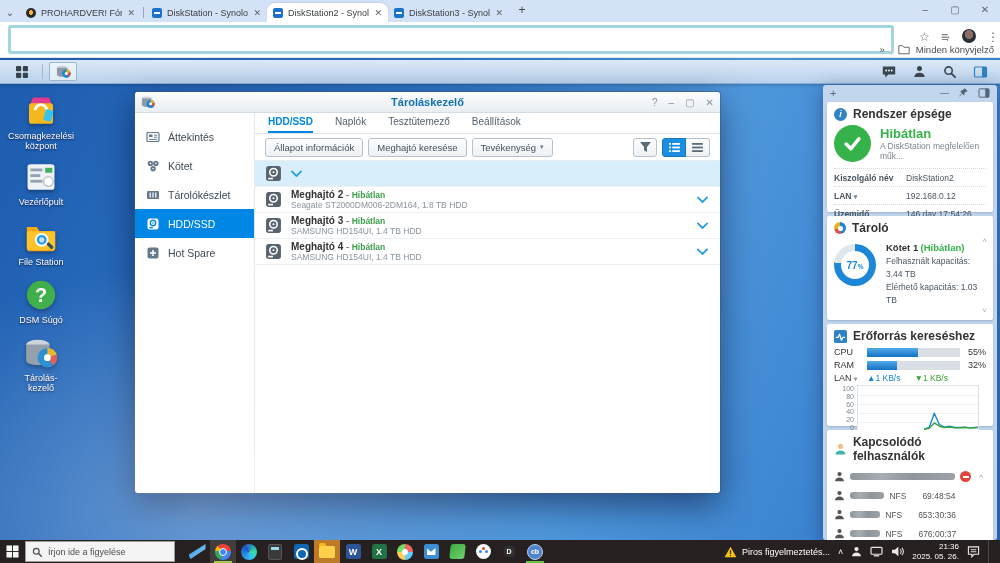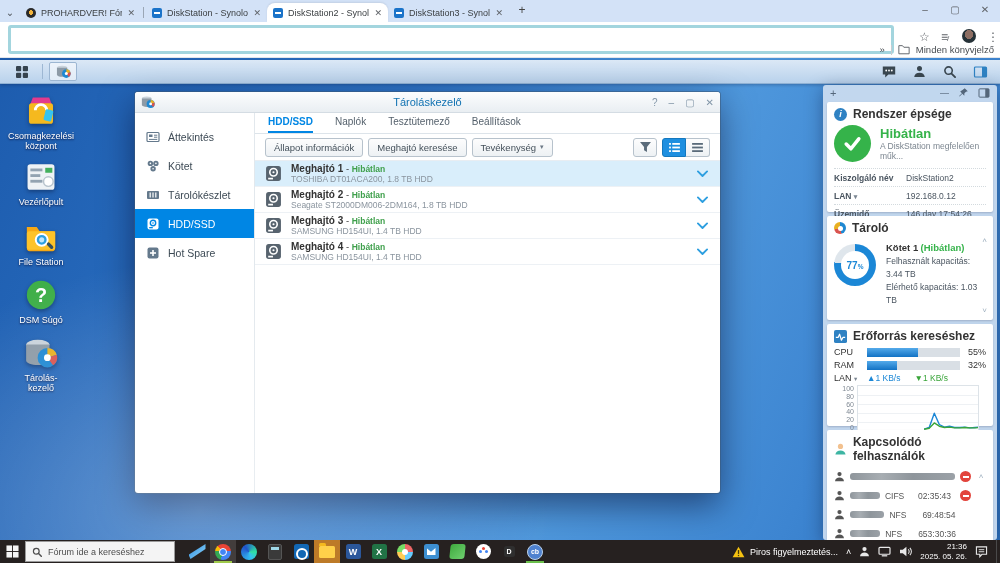--- a/index.html
+++ b/index.html
@@ -40,21 +40,21 @@
   .dsmbar .right{margin-left:auto;display:flex;align-items:center;gap:17px;color:#3a4750;padding-right:4px}
 
   .dicons{position:absolute;left:2px;top:36px;width:78px}
   .dicon{position:absolute;left:0;width:78px;display:flex;flex-direction:column;align-items:center;gap:3px}
   .dicon .art{width:34px;height:34px;filter:drop-shadow(0 2px 2px rgba(0,0,20,.35))}
   .dicon .lbl{font-size:9px;color:#fff;text-align:center;line-height:1.15;text-shadow:0 1px 2px rgba(0,0,40,.8)}
 
   
   .win{position:absolute;left:135px;top:34px;width:585px;height:401px;background:#fff;border-radius:3px;box-shadow:0 0 0 1px rgba(60,90,120,.55),0 12px 34px rgba(0,0,30,.5);display:flex;flex-direction:column}
   .wtitle{height:21px;background:linear-gradient(#fcfdfe,#e9eef2);border-bottom:1px solid #d4dce3;border-radius:3px 3px 0 0;display:flex;align-items:center;padding:0 6px;position:relative}
-  .wtitle .cap{position:absolute;left:0;right:0;text-align:center;font-size:11px;font-weight:normal;color:#1172b2}
+  .wtitle .cap{position:absolute;left:0;right:0;text-align:center;font-size:11px;font-weight:bold;color:#1172b2}
   .wtitle .wbtns{margin-left:auto;display:flex;gap:11px;color:#8296a8;font-size:10px;z-index:1}
   .wbody{flex:1;display:flex;min-height:0}
   .sidebar{width:120px;border-right:1px solid #e2e8ed;padding-top:9px}
   .sitem{height:29px;display:flex;align-items:center;gap:8px;padding-left:11px;font-size:10.5px;color:#3d4a55;--punch:#fff}
   .sitem .sic{width:14px;height:14px;color:#64798c}
   .sitem.active{background:#0086e4;color:#fff;--punch:#0086e4}
   .sitem.active .sic{color:#fff}
   .content{flex:1;display:flex;flex-direction:column;min-width:0}
   .wtabs{height:21px;border-bottom:1px solid #dde4ea;display:flex;gap:22px;padding:0 13px;align-items:flex-end}
   .wtab{font-size:10px;color:#55616c;padding-bottom:4px;border-bottom:2px solid transparent}
@@ -118,21 +118,21 @@
   
   .taskbar{position:absolute;left:0;top:540px;width:1000px;height:23px;background:#262120;display:flex;align-items:center;color:#fff}
   .start{width:25px;height:23px;display:flex;align-items:center;justify-content:center}
   .tsearch{width:150px;height:21px;background:#f4f4f4;border:1px solid #9b9b9b;display:flex;align-items:center;gap:6px;padding:0 6px;color:#4d4d4d;font-size:9px}
   .tapps{display:flex;margin-left:9px}
   .tapp{width:26px;height:23px;display:flex;align-items:center;justify-content:center;position:relative}
   .tapp .ul{position:absolute;bottom:0;left:4px;right:4px;height:2px}
   .tapp.chr{background:rgba(255,255,255,.13)}
   .tapp.exp{background:#bd7a28}
   .lsq{width:15px;height:15px;border-radius:2.5px;display:flex;align-items:center;justify-content:center;font-size:9px;font-weight:bold;color:#fff}
-  .tray{margin-left:auto;display:flex;align-items:center;gap:8px;padding-right:0;font-size:9px}
+  .tray{margin-left:auto;display:flex;align-items:center;gap:8px;padding-right:8px;font-size:9px}
   .traywarn{display:flex;align-items:center;gap:5px}
   .clock{text-align:right;font-size:8px;line-height:1.25}
   .sliver{width:4px;height:23px;border-left:1px solid #4a4a4a}
   .chrome-ic{width:16px;height:16px;border-radius:50%;background:conic-gradient(from -40deg,#ea4335 0 33%,#4285f4 33% 66%,#34a853 66% 89%,#fbbc05 89%);position:relative}
   .chrome-ic::after{content:"";position:absolute;inset:4px;border-radius:50%;background:#4285f4;border:1.5px solid #fff}
   .edge-ic{width:16px;height:16px;border-radius:50%;background:conic-gradient(from 160deg,#35c1f1,#2052cb 45%,#30e0a1 80%,#35c1f1)}
   .calc-ic{width:14px;height:16px;border-radius:2px;background:#3a3a3a;border:1px solid #555;position:relative}
   .calc-ic::after{content:"";position:absolute;left:2px;top:2px;right:2px;height:3px;background:#9fd8e8}
   .pal-ic{width:16px;height:16px;border-radius:50%;background:conic-gradient(#e66 0 25%,#6cf 25% 50%,#fc5 50% 75%,#7d6 75%);position:relative}
   .pal-ic::after{content:"";position:absolute;inset:5px;border-radius:50%;background:#fff}
@@ -487,24 +487,20 @@
                     </svg>
                   </div>
               </div>
             </div>
           </div>
           <div class="dlist">
             <div class="drow sel">
               <svg class="ic" width="17" height="17">
                   <use href="#sy-disk"></use>
                 </svg>
-              <div class="dtxt">
-                <div class="l1"><b>Meghajtó 1</b> <span>-</span> <span class="ok">Hibátlan</span></div>
-                <div class="l2">TOSHIBA DT01ACA200, 1.8 TB HDD</div>
-              </div>
               <svg class="ic dchev" width="11" height="8">
                   <use href="#sy-chev"></use>
                 </svg>
             </div>
             <div class="drow">
               <svg class="ic" width="17" height="17">
                   <use href="#sy-disk"></use>
                 </svg>
               <div class="dtxt">
                 <div class="l1"><b>Meghajtó 2</b> <span>-</span> <span class="ok">Hibátlan</span></div>
@@ -675,30 +671,20 @@
               <use href="#sy-person"></use>
             </svg>
           <span class="ubar" style="flex:1"></span>
           <span class="ublock"></span>
           <span class="uchev">˄</span>
         </div>
         <div class="urow">
           <svg class="uicon" viewBox="0 0 14 14">
               <use href="#sy-person"></use>
             </svg>
-          <span class="ubar" style="width:52px"></span>
-          <span class="uproto">CIFS</span>
-          <span class="utime">02:35:43</span>
-          <span class="ublock"></span>
-          <span class="uchev"></span>
-        </div>
-        <div class="urow">
-          <svg class="uicon" viewBox="0 0 14 14">
-              <use href="#sy-person"></use>
-            </svg>
           <span class="ubar" style="width:58px"></span>
           <span class="uproto">NFS</span>
           <span class="utime">69:48:54</span>
           <span style="width:11px"></span>
             <span class="uchev"></span>
         </div>
         <div class="urow">
           <svg class="uicon" viewBox="0 0 14 14">
               <use href="#sy-person"></use>
             </svg>
@@ -726,21 +712,21 @@
   <div class="taskbar">
     <div class="start">
         <svg class="ic" width="13" height="13">
           <use href="#sy-winflag"></use>
         </svg>
       </div>
     <div class="tsearch">
       <svg class="ic" width="10" height="10" style="color:#4d4d4d">
           <use href="#sy-search"></use>
         </svg>
-      <span>Fórum ide a kereséshez</span>
+      <span>Írjon ide a figyelése</span>
     </div>
     <div class="tapps">
       <div class="tapp">
           <span class="swoosh-ic"></span>
         </div>
       <div class="tapp chr">
           <span class="chrome-ic"></span>
           <span class="ul" style="background:#9fca4a"></span>
         </div>
       <div class="tapp">

